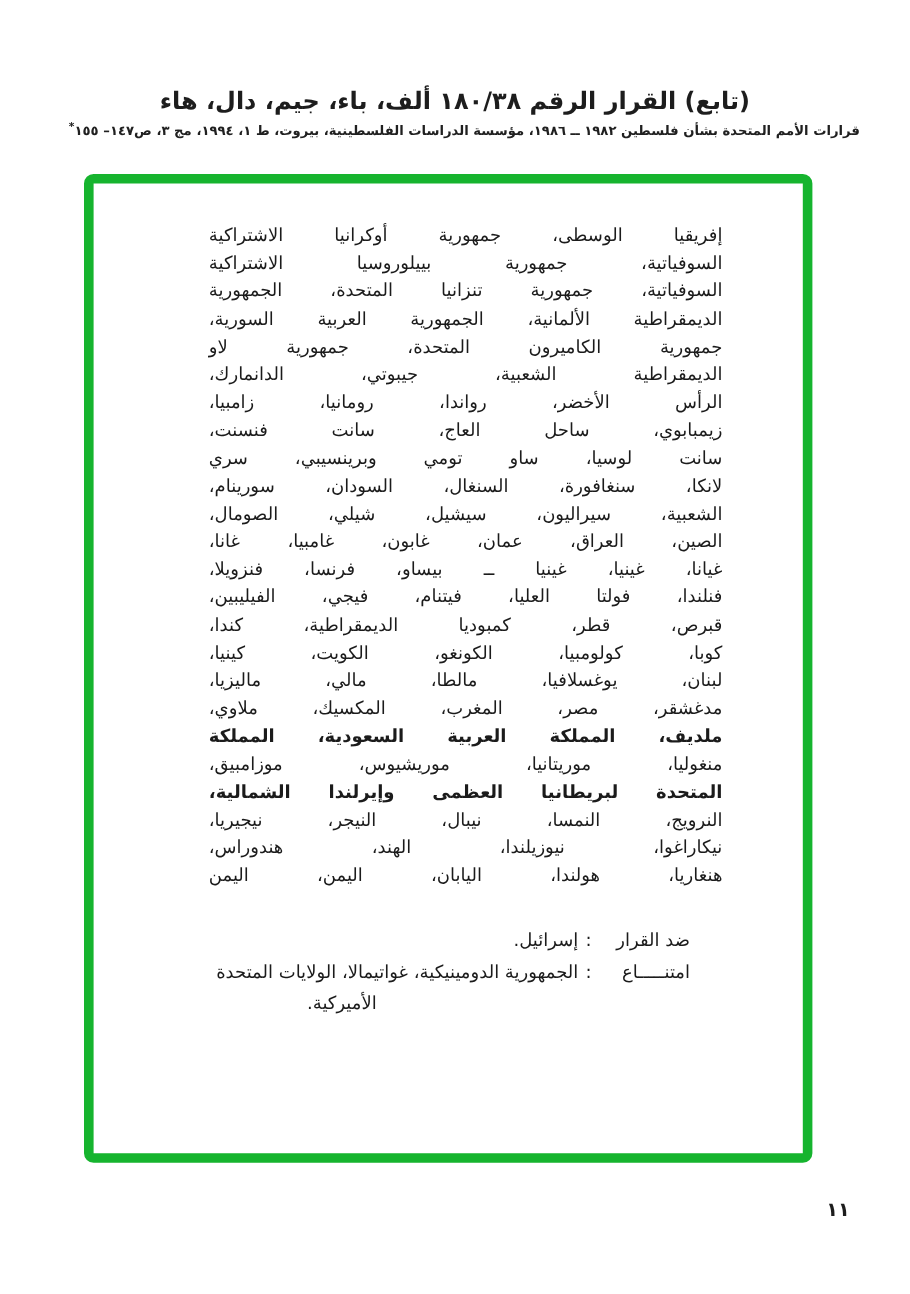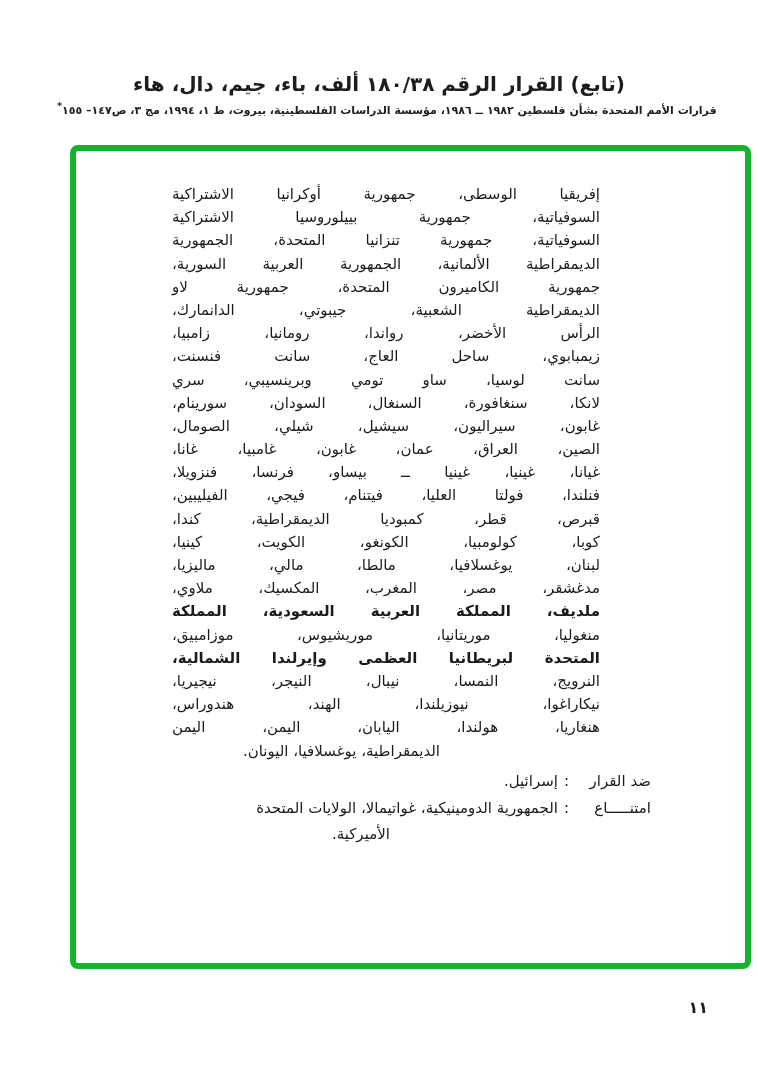--- a/index.html
+++ b/index.html
@@ -23,23 +23,23 @@
     margin:0;text-align:center;
     font-size:11px;font-weight:bold;
     direction:rtl;color:#202020;
     letter-spacing:0;
     padding-left:16px;
   }
   .source-line sup{font-size:9px;}
   
   .green-box{
     position:absolute;left:70px;top:145px;
-    width:681px;height:824px;
+    width:607px;height:824px;
     box-sizing:border-box;
-    border:6px solid #eab308;
+    border:8px solid #eab308;
     border-radius:8px;
     background:#ffffff;
   }
   
   .infavor{
     position:absolute;top:32px;left:96px;width:428px;
     direction:rtl;
     font-size:15px;line-height:23.2px;
     color:#1b1b1b;
   }
@@ -92,35 +92,34 @@
       <div class="cline">إفريقيا الوسطى، جمهورية أوكرانيا الاشتراكية</div>
       <div class="cline">السوفياتية، جمهورية بييلوروسيا الاشتراكية</div>
       <div class="cline">السوفياتية، جمهورية تنزانيا المتحدة، الجمهورية</div>
       <div class="cline">الديمقراطية الألمانية، الجمهورية العربية السورية،</div>
       <div class="cline">جمهورية الكاميرون المتحدة، جمهورية لاو</div>
       <div class="cline">الديمقراطية الشعبية، جيبوتي، الدانمارك،</div>
       <div class="cline">الرأس الأخضر، رواندا، رومانيا، زامبيا،</div>
       <div class="cline">زيمبابوي، ساحل العاج، سانت فنسنت،</div>
       <div class="cline">سانت لوسيا، ساو تومي وبرينسيبي، سري</div>
       <div class="cline">لانكا، سنغافورة، السنغال، السودان، سورينام،</div>
-      <div class="cline">غابون، سيراليون، سيشيل، شيلي، الصومال،</div>
+      <div class="cline">الشعبية، سيراليون، سيشيل، شيلي، الصومال،</div>
       <div class="cline">الصين، العراق، عمان، غابون، غامبيا، غانا،</div>
       <div class="cline">غيانا، غينيا، غينيا ــ بيساو، فرنسا، فنزويلا،</div>
       <div class="cline">فنلندا، فولتا العليا، فيتنام، فيجي، الفيليبين،</div>
       <div class="cline">قبرص، قطر، كمبوديا الديمقراطية، كندا،</div>
       <div class="cline">كوبا، كولومبيا، الكونغو، الكويت، كينيا،</div>
       <div class="cline">لبنان، يوغسلافيا، مالطا، مالي، ماليزيا،</div>
       <div class="cline">مدغشقر، مصر، المغرب، المكسيك، ملاوي،</div>
       <div class="cline dense">ملديف، المملكة العربية السعودية، المملكة</div>
       <div class="cline">منغوليا، موريتانيا، موريشيوس، موزامبيق،</div>
       <div class="cline dense">المتحدة لبريطانيا العظمى وإيرلندا الشمالية،</div>
       <div class="cline">النرويج، النمسا، نيبال، النيجر، نيجيريا،</div>
       <div class="cline">نيكاراغوا، نيوزيلندا، الهند، هندوراس،</div>
       <div class="cline">هنغاريا، هولندا، اليابان، اليمن، اليمن</div>
-      <div class="cline lastline">الديمقراطية، يوغسلافيا، اليونان.</div>
     </div>
 
     <div class="votes">
 
       <div class="vote-row">
         <span class="vlabel">ضد القرار</span>
         <span class="vcolon">:</span>
         <div class="vvalue">
           <div>إسرائيل.</div>
         </div>

